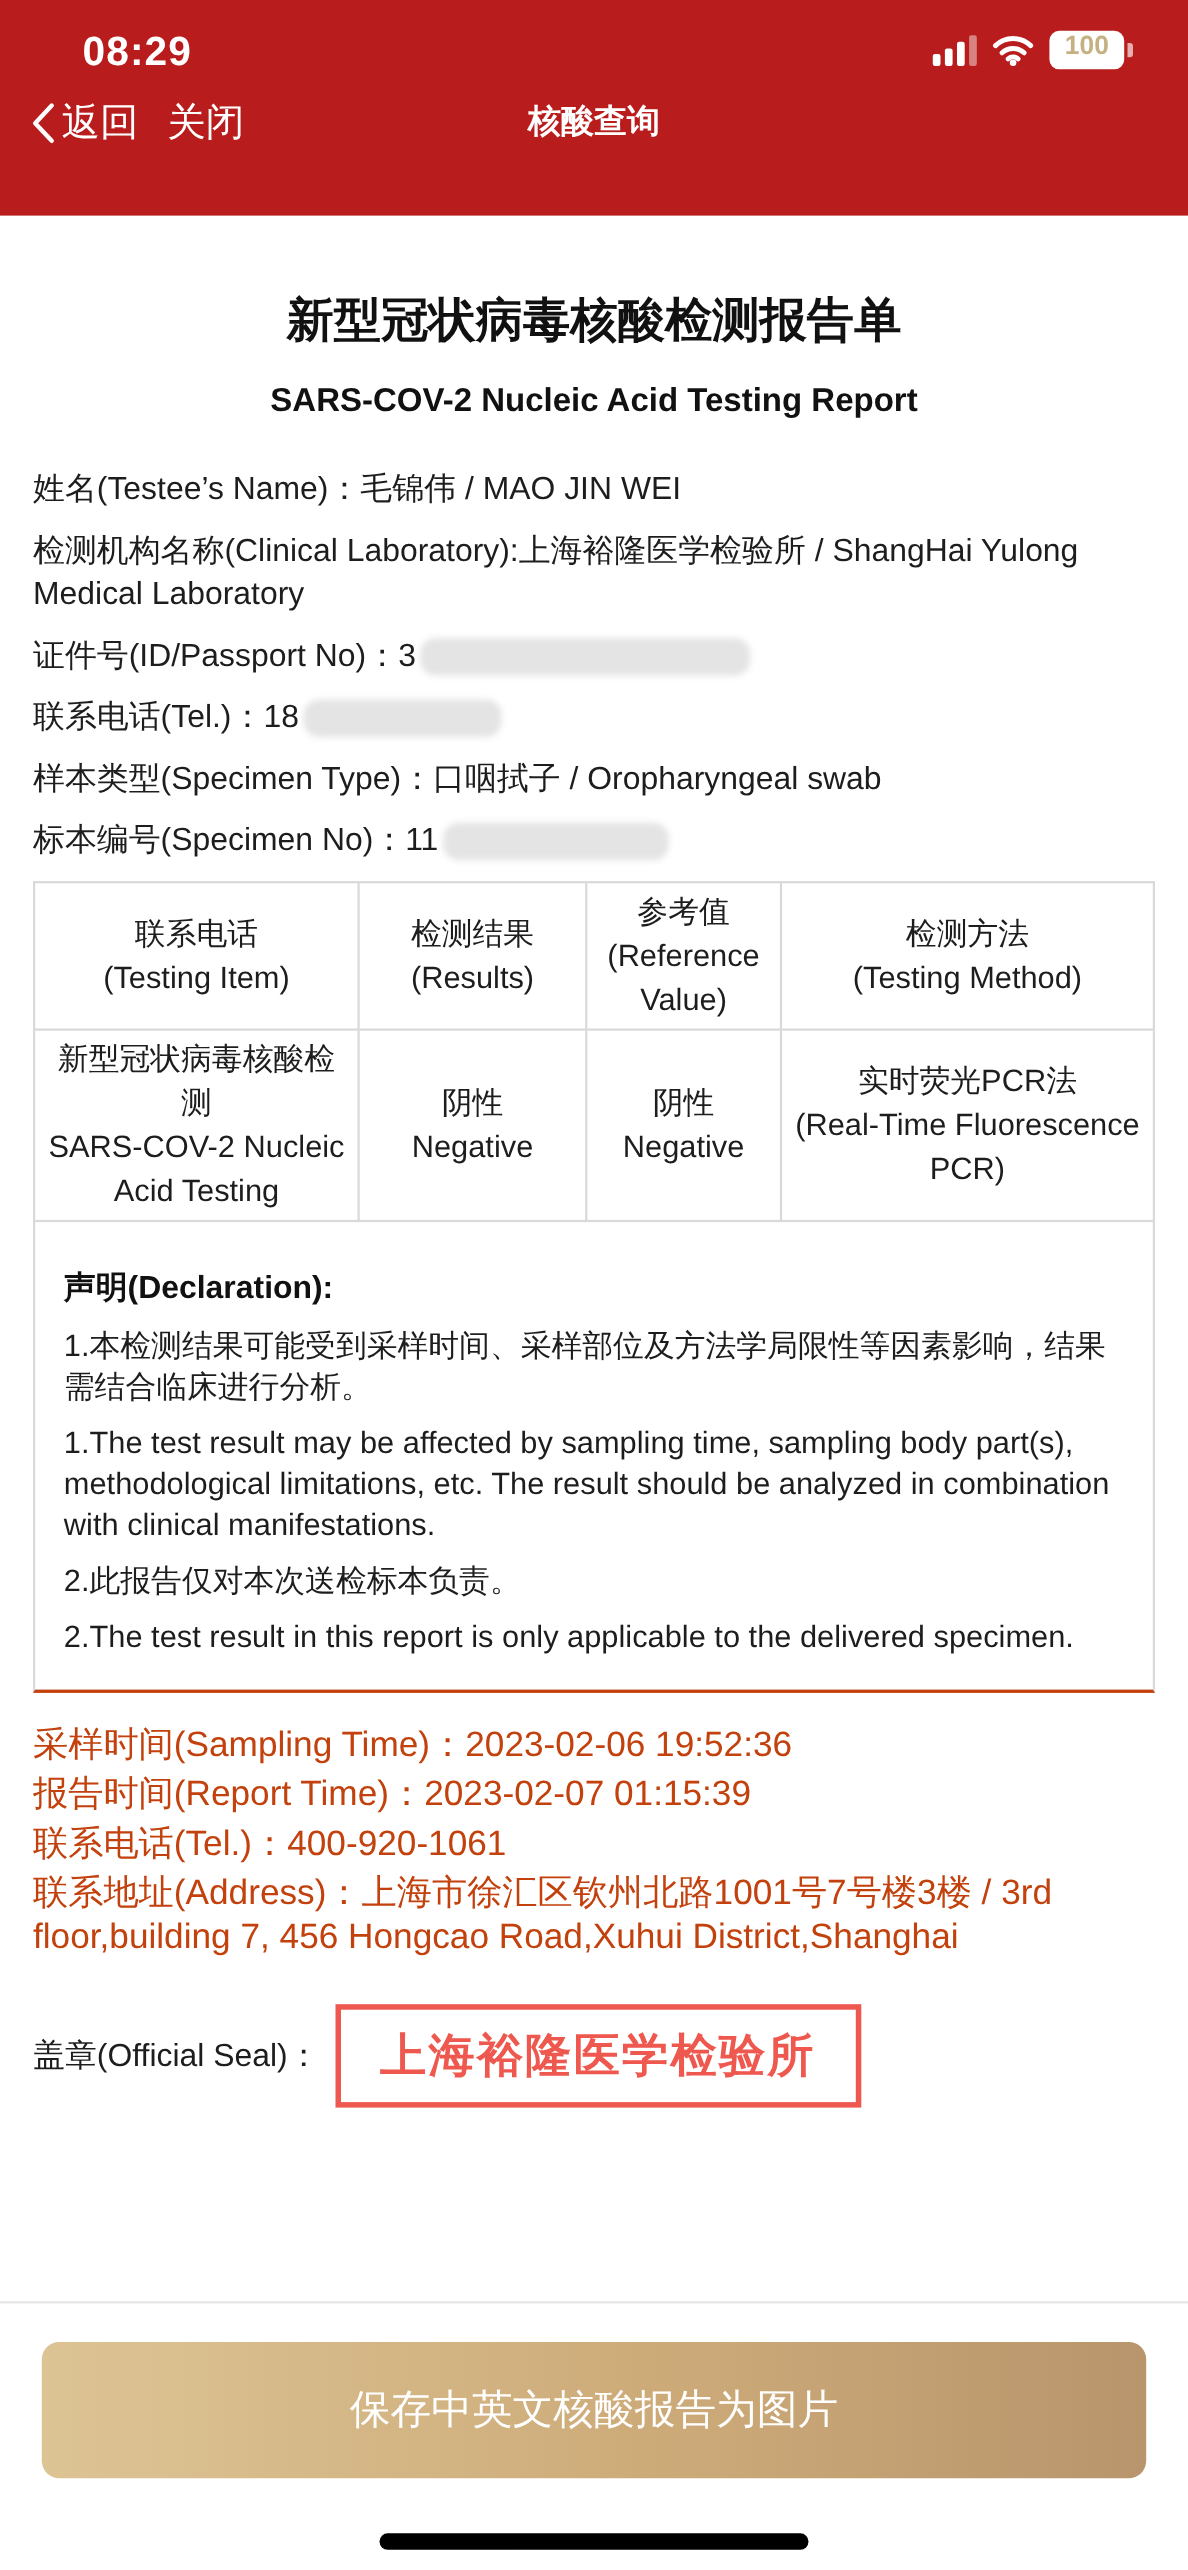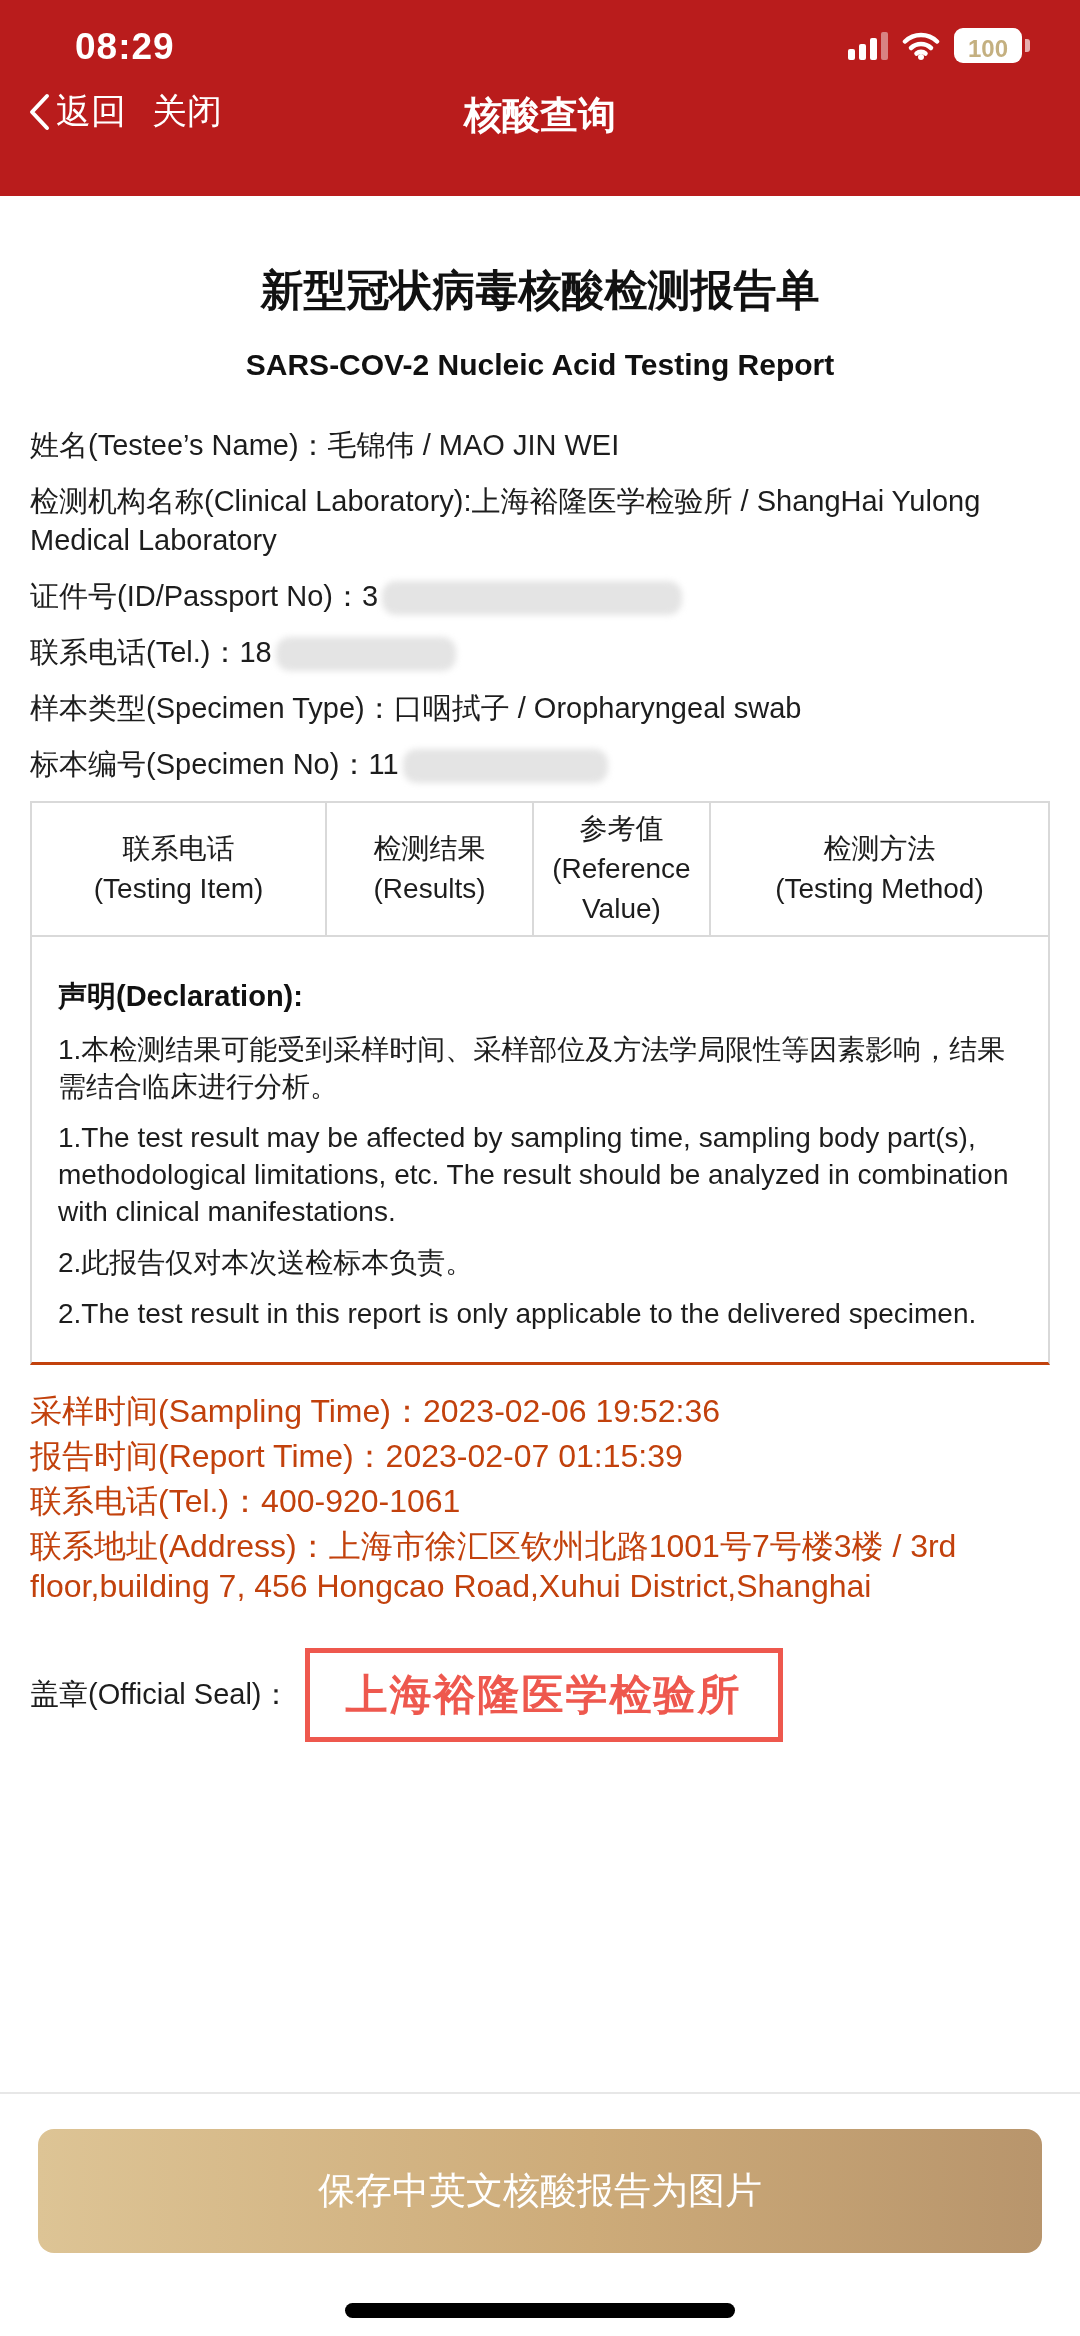--- a/index.html
+++ b/index.html
@@ -17,30 +17,30 @@
   }
   .status-row { position: absolute; top: 20px; left: 0; right: 0; height: 52px; }
   .time { position: absolute; left: 75px; top: 6px; font-size: 37px; font-weight: 600; letter-spacing: 1px; }
   .status-icons { position: absolute; right: 58px; top: 8px; display: flex; align-items: center; gap: 14px; }
   .signal { display: flex; align-items: flex-end; gap: 4px; height: 28px; }
   .signal span { width: 7px; background: #fff; border-radius: 2px; display: block; }
   .signal .b1 { height: 11px; } .signal .b2 { height: 16px; }
   .signal .b3 { height: 22px; } .signal .b4 { height: 28px; opacity: .45; }
   .battery {
     position: relative; width: 68px; height: 35px; background: #fff; border-radius: 9px;
-    display: flex; align-items: flex-end; justify-content: center;
+    display: flex; align-items: flex-start; justify-content: center;
   }
   .battery .pct { color: #c4b080; font-size: 24px; font-weight: 700; }
   .battery .tip { position: absolute; right: -8px; top: 11px; width: 5px; height: 13px; background: rgba(255,255,255,.65); border-radius: 0 3px 3px 0; }
 
   .nav-row { position: absolute; top: 88px; left: 0; right: 0; height: 60px; }
   .nav-left { position: absolute; left: 28px; top: 0; display: flex; align-items: center; gap: 26px; font-size: 35px; }
   .back-btn { display: flex; align-items: center; gap: 6px; cursor: pointer; }
   .close-btn { cursor: pointer; }
-  .nav-title { position: absolute; left: 0; right: 0; top: 2px; text-align: center; font-size: 38px; font-weight: 600; }
+  .nav-title { position: absolute; left: 0; right: 0; top: 2px; text-align: center; font-size: 30px; font-weight: 600; }
 
   
   .content { position: absolute; top: 232px; left: 0; width: 1080px; height: 1860px; background: #fff; padding: 0 30px; color: #1f1f1f; }
   .r-title { margin-top: 30px; text-align: center; font-size: 43px; font-weight: 700; color: #111; }
   .r-subtitle { margin-top: 28px; text-align: center; font-size: 30px; font-weight: 700; color: #111; }
 
   .info-block { margin-top: 44px; }
   .info-block p { font-size: 29px; line-height: 39px; margin-bottom: 17px; color: #1d1d1d; }
   .redact { display: inline-block; vertical-align: middle; height: 34px; background: #e4e4e4; border-radius: 14px; filter: blur(3px); margin-left: 4px; }
   .redact.w-id { width: 300px; } .redact.w-tel { width: 180px; } .redact.w-spec { width: 205px; }
@@ -141,20 +141,38 @@
             </td>
         <td class="c3">
               <div>参考值</div>
               <div>(Reference Value)</div>
             </td>
         <td class="c4">
               <div>检测方法</div>
               <div>(Testing Method)</div>
             </td>
       </tr>
+      <tr class="tdata">
+        <td>
+              <div>新型冠状病毒核酸检测</div>
+              <div>SARS-COV-2 Nucleic Acid Testing</div>
+            </td>
+        <td>
+              <div>阴性</div>
+              <div>Negative</div>
+            </td>
+        <td>
+              <div>阴性</div>
+              <div>Negative</div>
+            </td>
+        <td>
+              <div>实时荧光PCR法</div>
+              <div>(Real-Time Fluorescence PCR)</div>
+            </td>
+      </tr>
     </tbody>
       </table>
 
     <div class="decl-box">
       <h3>声明(Declaration):</h3>
       <p>1.本检测结果可能受到采样时间、采样部位及方法学局限性等因素影响，结果需结合临床进行分析。</p>
       <p>1.The test result may be affected by sampling time, sampling body part(s), methodological limitations, etc. The result should be analyzed in combination with clinical manifestations.</p>
       <p>2.此报告仅对本次送检标本负责。</p>
       <p>2.The test result in this report is only applicable to the delivered specimen.</p>
     </div>

